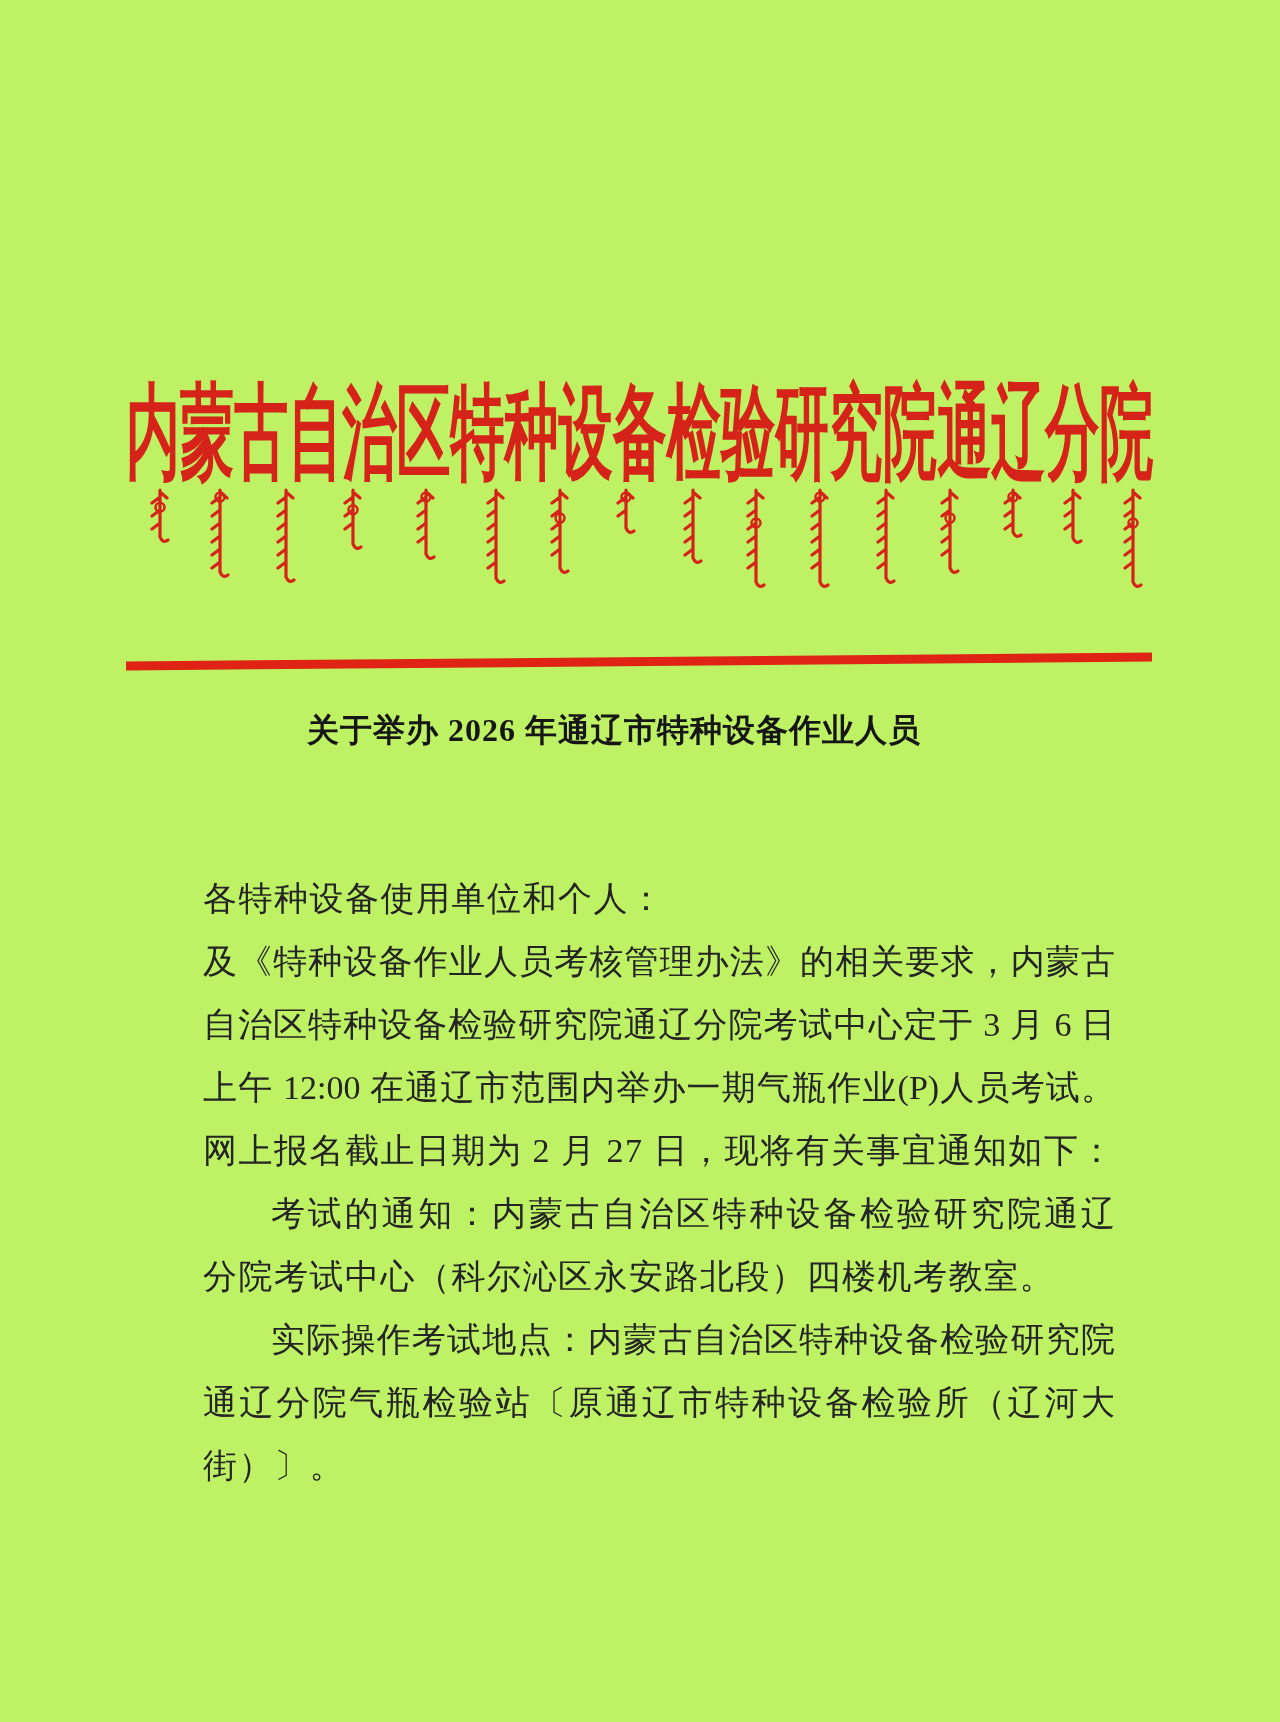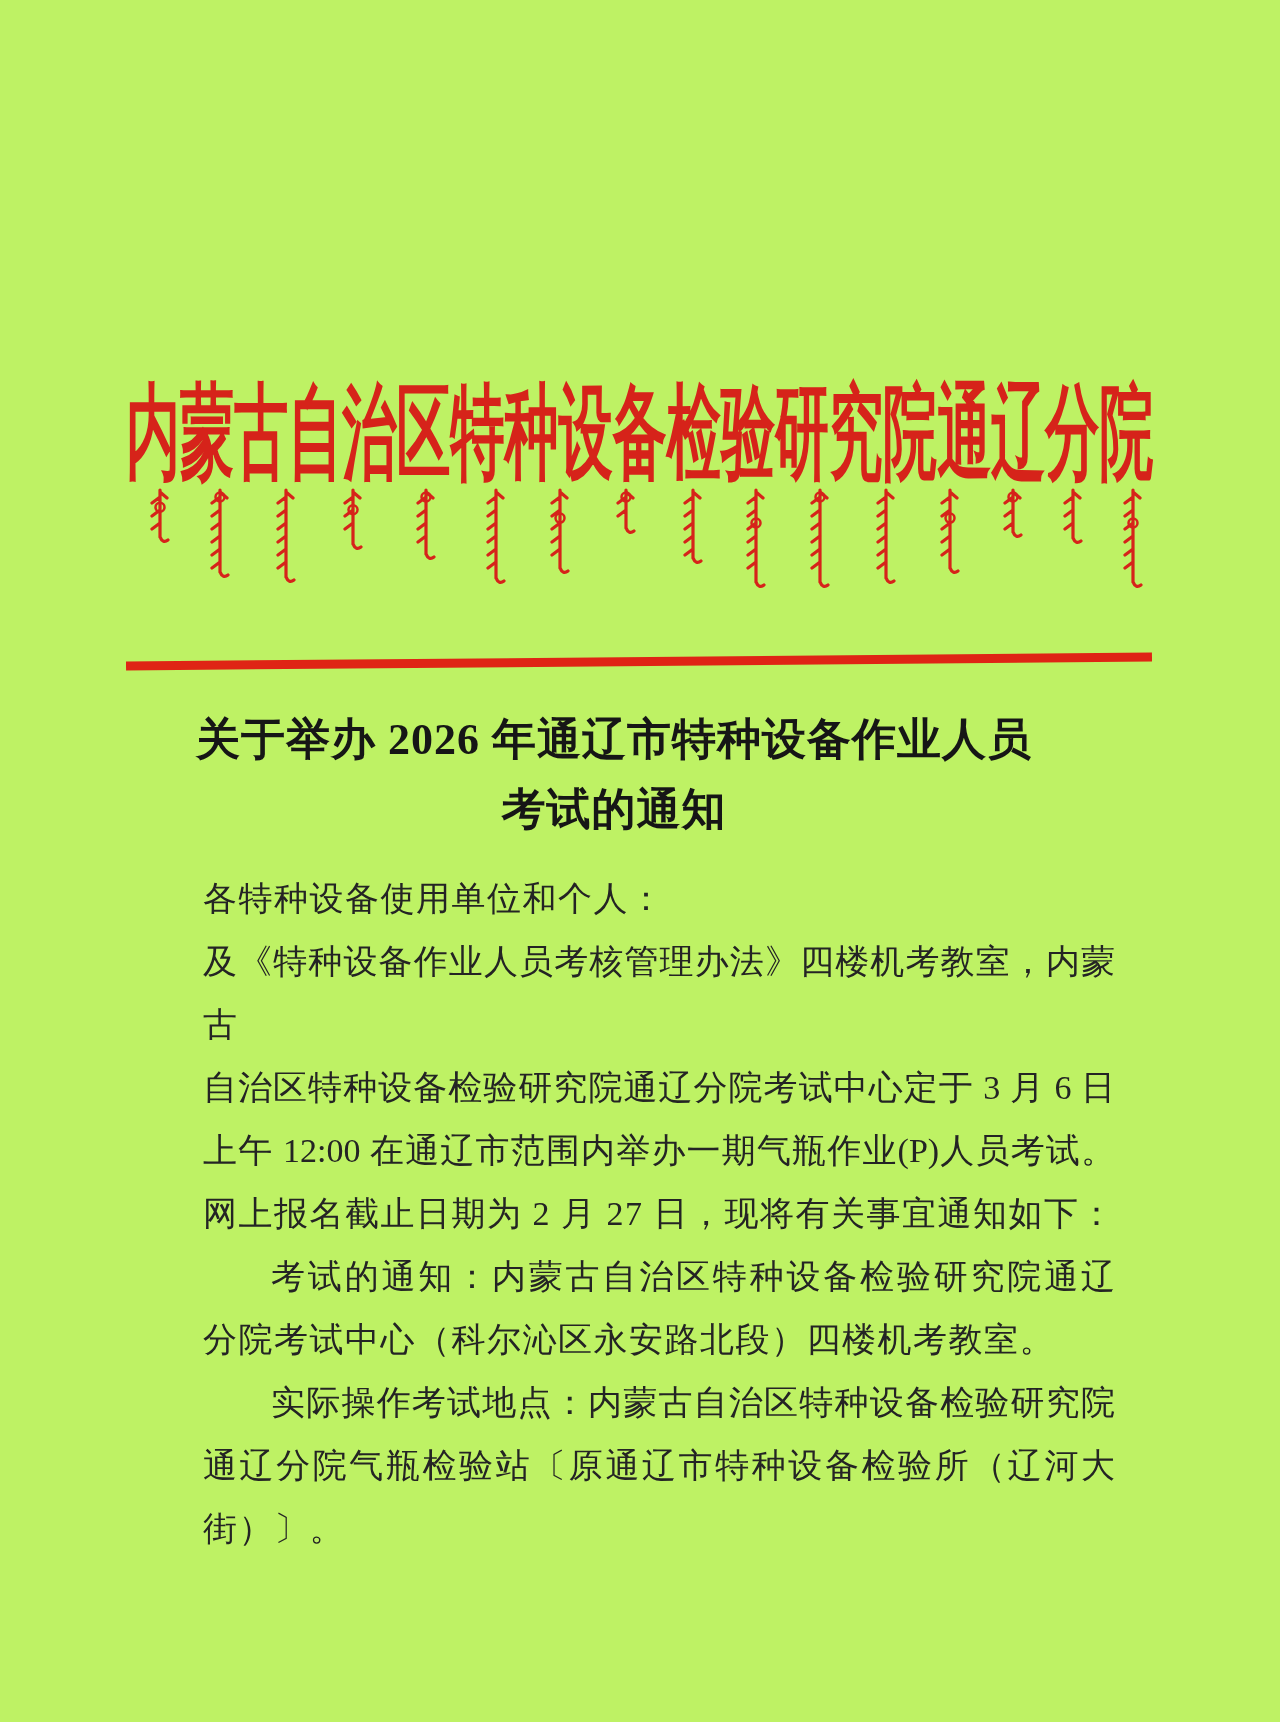--- a/index.html
+++ b/index.html
@@ -37,21 +37,21 @@
     background:var(--rule,#df2415);
     transform:rotate(-.5deg);
   }
   
   .title{
     position:absolute;
     top:668px;left:0;width:1280px;
     padding-right:52px;
     box-sizing:border-box;
     text-align:center;
-    font-size:44px;
+    font-size:32px;
     line-height:70px;
     font-weight:700;
     letter-spacing:1px;
     color:var(--title,#161616);
   }
   
   .body{
     position:absolute;
     top:867px;left:193px;width:912px;
     font-size:34px;
@@ -135,26 +135,25 @@
           <path d="M13 2 L13 94 M13 9 L5 15 M13 22 L5 28 M13 35 L5 41 M13 48 L5 54 M13 61 L5 67 M13 74 L5 80 M13 4 L20 10 M13 94 Q16 101 21 97" stroke="#d6231a" stroke-width="3.2" fill="none" stroke-linecap="round"></path>
           <circle cx="13" cy="35" r="4.5" fill="none" stroke="#d6231a" stroke-width="2.5"></circle>
         </svg>
       </div>
   </header>
 
   <div class="rule"></div>
 
   <h2 class="title">
     <div>关于举办 2026 年通辽市特种设备作业人员</div>
-    <div>考试的通知</div>
   </h2>
 
   <main class="body" id="body-lines">
       <div class="bline">各特种设备使用单位和个人：</div>
-      <div class="bline fill">及《特种设备作业人员考核管理办法》四楼机考教室，内蒙古</div>
+      <div class="bline fill">及《特种设备作业人员考核管理办法》的相关要求，内蒙古</div>
       <div class="bline fill">自治区特种设备检验研究院通辽分院考试中心定于 3 月 6 日</div>
       <div class="bline fill">上午 12:00 在通辽市范围内举办一期气瓶作业(P)人员考试。</div>
       <div class="bline">网上报名截止日期为 2 月 27 日，现将有关事宜通知如下：</div>
       <div class="bline ind fill">考试的通知：内蒙古自治区特种设备检验研究院通辽</div>
       <div class="bline">分院考试中心（科尔沁区永安路北段）四楼机考教室。</div>
       <div class="bline ind fill">实际操作考试地点：内蒙古自治区特种设备检验研究院</div>
       <div class="bline fill">通辽分院气瓶检验站〔原通辽市特种设备检验所（辽河大</div>
       <div class="bline">街）〕。</div>
     </main>
 

